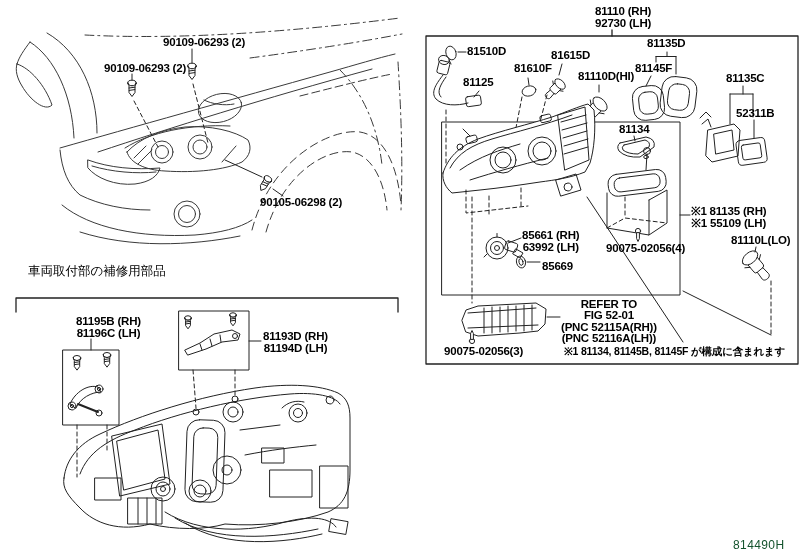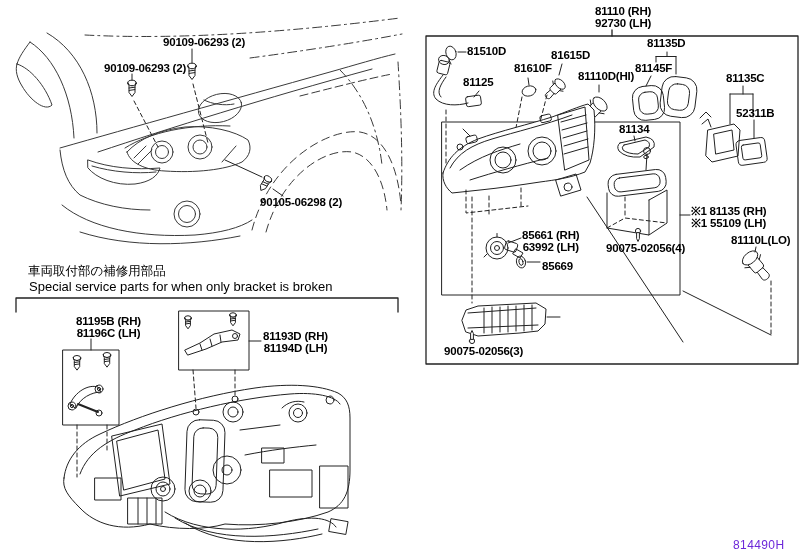--- a/index.html
+++ b/index.html
@@ -5,21 +5,21 @@
   html,body{margin:0;padding:0;background:#fff;}
   .stage{position:relative;width:811px;height:560px;background:#ffffff;
          font-family:"Liberation Sans",sans-serif;color:#000;overflow:hidden;}
   .art{position:absolute;left:0;top:0;z-index:1;}
   .lbl{position:absolute;z-index:2;font-weight:bold;font-size:11.5px;line-height:11.5px;
        letter-spacing:-0.2px;white-space:nowrap;color:#000;text-align:center;}
   .lbl .ln{display:block;}
   .small{font-size:10.5px;line-height:11px;}
   .heading-jp{position:absolute;z-index:2;font-weight:normal;font-size:12.5px;white-space:nowrap;}
   .heading-en{position:absolute;z-index:2;font-weight:normal;font-size:13px;white-space:nowrap;}
-  .footer{position:absolute;z-index:2;font-weight:normal;font-size:12px;letter-spacing:.4px;color:#6d28d9;}
+  .footer{position:absolute;z-index:2;font-weight:normal;font-size:12px;letter-spacing:.4px;color:#14532d;}
   svg *{vector-effect:non-scaling-stroke;}
 </style>
 </head>
 <body>
 
 <div class="stage">
 
   <svg class="art" width="811" height="560" viewBox="0 0 811 560" fill="none" stroke="#222" stroke-width="1" stroke-linecap="round" stroke-linejoin="round">
 
     <defs>
@@ -321,21 +321,20 @@
           </g>
       </g>
     </g>
   </svg>
 
   <div class="lbl" style="left:163px;top:37px">90109-06293 (2)</div>
   <div class="lbl" style="left:104px;top:63px">90109-06293 (2)</div>
   <div class="lbl" style="left:260px;top:197px">90105-06298 (2)</div>
 
   <div class="heading-jp" style="left:28px;top:263px">車両取付部の補修用部品</div>
-  <div class="heading-en" style="left:29px;top:279px">Special service parts for when only bracket is broken</div>
 
   <div class="lbl" style="left:76px;top:316px">
     <span class="ln">81195B (RH)</span>
     <span class="ln">81196C (LH)</span>
   </div>
   <div class="lbl" style="left:263px;top:331px">
     <span class="ln">81193D (RH)</span>
     <span class="ln">81194D (LH)</span>
   </div>
 
@@ -361,18 +360,25 @@
   </div>
   <div class="lbl" style="left:542px;top:261px">85669</div>
   <div class="lbl" style="left:606px;top:243px">90075-02056(4)</div>
 
   <div class="lbl" style="left:691px;top:206px">
     <span class="ln">※1 81135 (RH)</span>
     <span class="ln">※1 55109 (LH)</span>
   </div>
   <div class="lbl" style="left:731px;top:235px">81110L(LO)</div>
 
+  <div class="lbl" style="left:561px;top:299px;line-height:11.4px">
+    <span class="ln">REFER TO</span>
+    <span class="ln">FIG 52-01</span>
+    <span class="ln">(PNC 52115A(RH))</span>
+    <span class="ln">(PNC 52116A(LH))</span>
+  </div>
 
   <div class="lbl" style="left:444px;top:346px">90075-02056(3)</div>
+  <div class="lbl small" style="left:564px;top:346px">※1 81134, 81145B, 81145F が構成に含まれます</div>
 
   <div class="footer" style="left:733px;top:538px">814490H</div>
 
 </div>
 
 </body></html>

